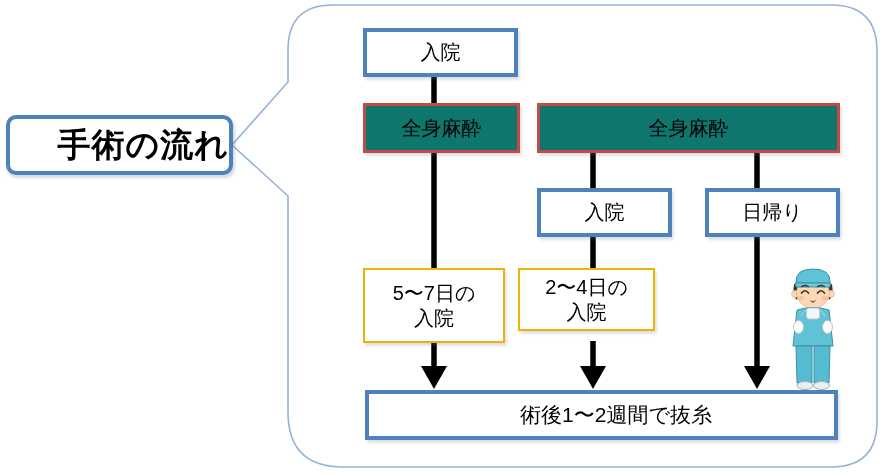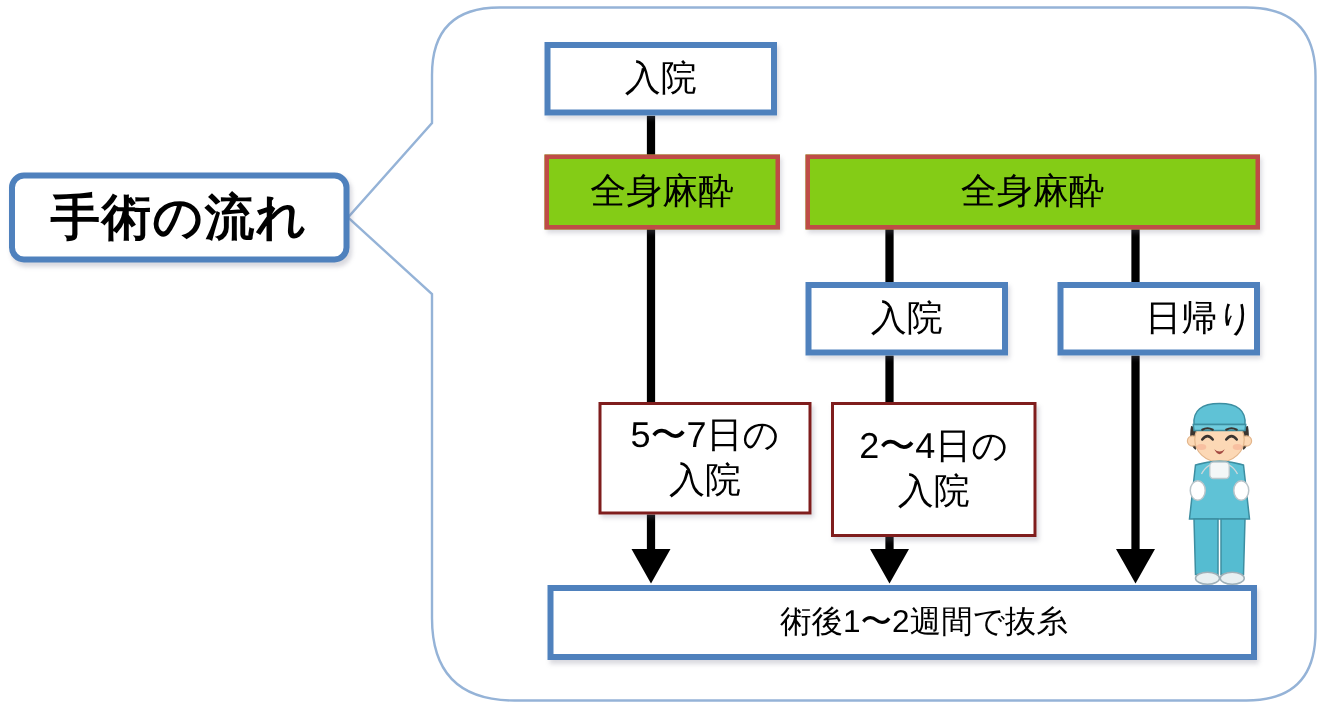--- a/index.html
+++ b/index.html
@@ -4,40 +4,40 @@
 <style>
   html,body{margin:0;padding:0;background:#fff;}
   .canvas{
     position:relative;width:885px;height:474px;background:#fff;overflow:hidden;
     font-family:"Liberation Sans","DejaVu Sans",sans-serif;color:#000;
   }
   .layer{position:absolute;left:0;top:0;width:885px;height:474px;}
   .node{
     position:absolute;box-sizing:border-box;background:#fff;
     display:flex;align-items:center;justify-content:center;text-align:center;
-    font-size:24px;line-height:1.25;z-index:2;
+    font-size:20px;line-height:1.25;z-index:2;
     box-shadow:1.5px 2.5px 3px rgba(120,120,140,0.28);
   }
   .blue-thick{border:4px solid #4f81bd;}
-  .blue-thin{border:2px solid #7f1d1d;margin-left:36px;}
-  .red{border:3px solid #bf4c47;background:#84cc16;}
+  .blue-thin{border:2px solid #eab308;}
+  .red{border:3px solid #bf4c47;background:#0f766e;}
   .title-label{
     position:absolute;left:6px;top:115px;width:227px;height:60px;box-sizing:border-box;
     border:4px solid #4f81bd;border-radius:10px;background:#fff;
-    display:flex;align-items:center;justify-content:center;
+    display:flex;align-items:center;justify-content:flex-end;
     font-size:33px;font-weight:700;letter-spacing:1px;z-index:3;
     box-shadow:1.5px 2.5px 3px rgba(120,120,140,0.28);
   }
   .n-admission-top{left:363px;top:28px;width:155px;height:49px;}
   .n-general{left:363px;top:103px;width:157px;height:50px;}
   .n-local{left:537px;top:103px;width:303px;height:50px;}
   .n-admission2{left:537px;top:188px;width:135px;height:49px;}
-  .n-daytrip{left:705px;top:188px;width:135px;height:49px;justify-content:flex-end;}
+  .n-daytrip{left:705px;top:188px;width:135px;height:49px;}
   .n-stay57{left:363px;top:268px;width:142px;height:75px;flex-direction:column;}
-  .n-stay24{left:518px;top:268px;width:137px;height:90px;flex-direction:column;}
+  .n-stay24{left:518px;top:268px;width:137px;height:63px;flex-direction:column;}
   .n-final{left:365px;top:390px;width:473px;height:50px;font-size:21px;padding-left:29px;}
   svg{display:block;}
 </style>
 </head>
 <body>
 
 <div class="canvas">
 
   <svg class="layer" viewBox="0 0 885 474">
 

